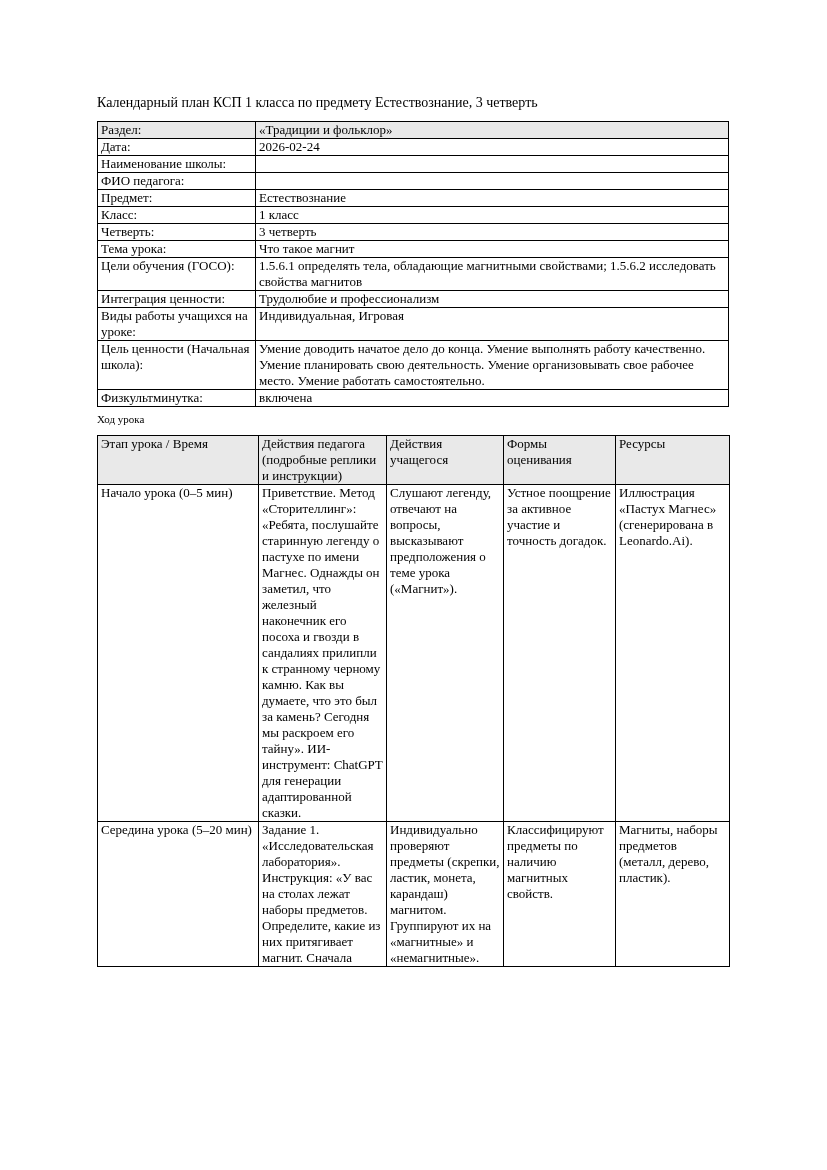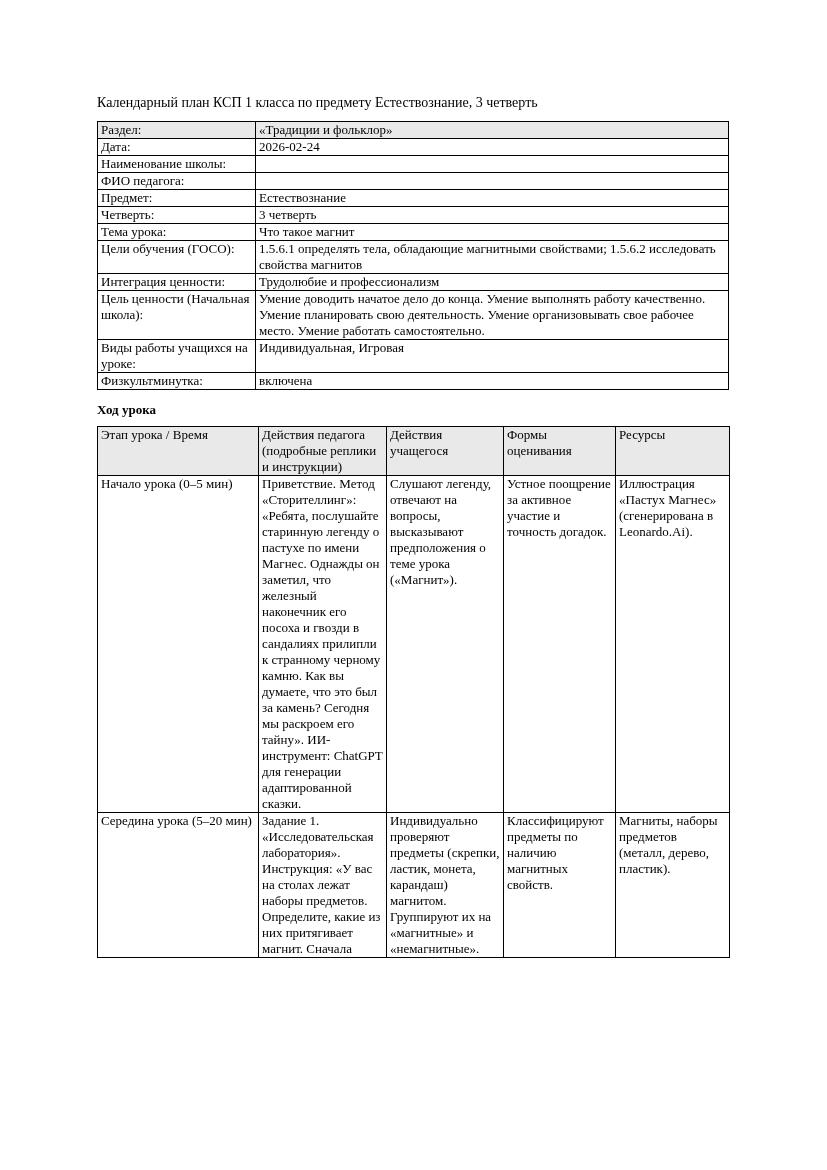--- a/index.html
+++ b/index.html
@@ -34,24 +34,24 @@
     border: 1px solid var(--border-color);
     padding: 0 3px;
     vertical-align: top;
     text-align: left;
     font-weight: normal;
     overflow: hidden;
     margin-top: 43px;
   }
   .hdr-row td, .hdr-row th { background: var(--header-bg); }
   .section-heading {
-    font-size: 13px;
+    font-size: 11px;
     line-height: 16px;
-    margin: 12px 0 8px 0;
-    font-weight: bold;
+    margin: 4px 0 8px 0;
+    font-weight: normal;
   }
   .info-table .label-col { width: 158px; }
   .flow-table col.c1 { width: 161px; }
   .flow-table col.c2 { width: 128px; }
   .flow-table col.c3 { width: 117px; }
   .flow-table col.c4 { width: 112px; }
   .flow-table col.c5 { width: 114px; }
   .info-table td { height: 16px; }
 </style>
 </head>
@@ -81,42 +81,46 @@
       </tr>
       <tr>
         <td>ФИО педагога:</td>
         <td></td>
       </tr>
       <tr>
         <td>Предмет:</td>
         <td>Естествознание</td>
       </tr>
       <tr>
+        <td>Класс:</td>
+        <td>1 класс</td>
+      </tr>
+      <tr>
         <td>Четверть:</td>
         <td>3 четверть</td>
       </tr>
       <tr>
         <td>Тема урока:</td>
         <td>Что такое магнит</td>
       </tr>
       <tr>
         <td>Цели обучения (ГОСО):</td>
         <td>1.5.6.1 определять тела, обладающие магнитными свойствами; 1.5.6.2 исследовать свойства магнитов</td>
       </tr>
       <tr>
         <td>Интеграция ценности:</td>
         <td>Трудолюбие и профессионализм</td>
       </tr>
       <tr>
+        <td>Виды работы учащихся на уроке:</td>
+        <td>Индивидуальная, Игровая</td>
+      </tr>
+      <tr>
         <td>Цель ценности (Начальная школа):</td>
         <td>Умение доводить начатое дело до конца. Умение выполнять работу качественно. Умение планировать свою деятельность. Умение организовывать свое рабочее место. Умение работать самостоятельно.</td>
-      </tr>
-      <tr>
-        <td>Виды работы учащихся на уроке:</td>
-        <td>Индивидуальная, Игровая</td>
       </tr>
       <tr>
         <td>Физкультминутка:</td>
         <td>включена</td>
       </tr>
     </tbody>
   </table>
 
   <p class="section-heading">Ход урока</p>
 

